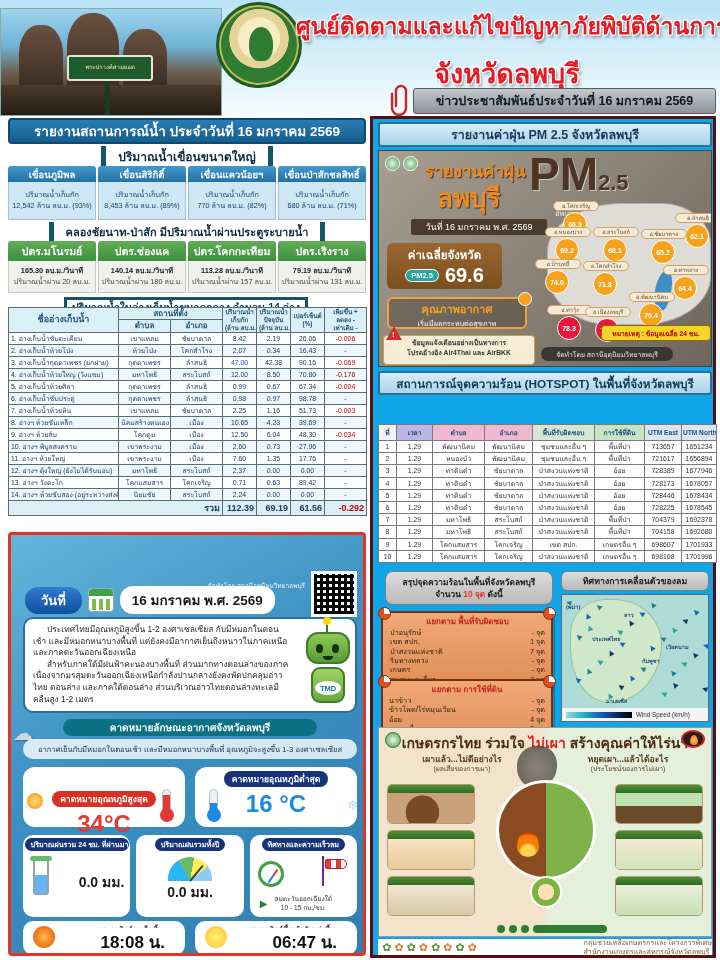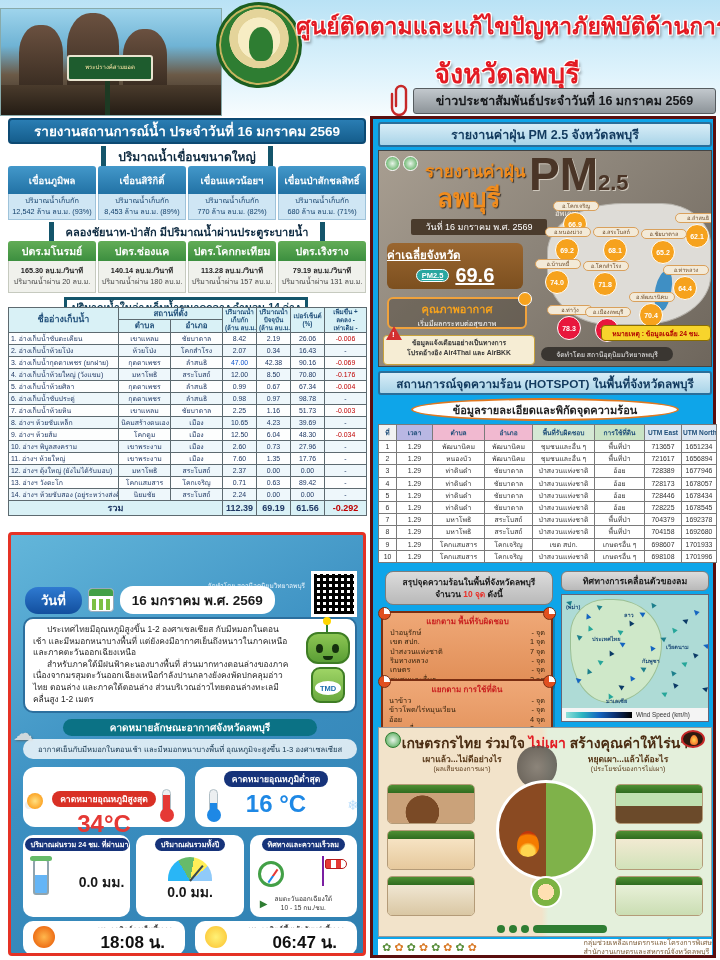--- a/index.html
+++ b/index.html
@@ -26,37 +26,37 @@
   #news{left:413px;top:88px;width:303px;height:26px;background:linear-gradient(180deg,#c2c8cd,#8d9499);border:1.5px solid #565c60;border-radius:3px;color:#15171a;font-size:12.5px;font-weight:bold;}
   #clip{left:390px;top:84px;width:22px;height:32px;}
 
   
   #waterbar{left:8px;top:118px;width:358px;height:26px;background:linear-gradient(180deg,#2a7db3,#155e8d);border:2px solid #0d4a73;border-radius:4px;color:#fff;font-size:13.5px;font-weight:bold;}
   .barlabel{font-weight:bold;color:#0e2a40;}
   .barlabel span{border-left:5px solid #14556b;border-right:5px solid #14556b;padding:1px 12px;}
   #bigdams-t{left:8px;top:147px;width:358px;height:18px;font-size:12px;}
   #damrow{left:8px;top:166px;width:358px;height:54px;display:flex;gap:2px;}
   .dam{flex:1;display:flex;flex-direction:column;}
-  .dam-h{height:28px;background:linear-gradient(180deg,#4398ca,#2272a5);color:#fff;font-size:9.5px;font-weight:bold;display:flex;align-items:center;justify-content:center;border-radius:3px 3px 0 0;white-space:nowrap;overflow:hidden;}
+  .dam-h{height:16px;background:linear-gradient(180deg,#4398ca,#2272a5);color:#fff;font-size:9.5px;font-weight:bold;display:flex;align-items:center;justify-content:center;border-radius:3px 3px 0 0;white-space:nowrap;overflow:hidden;}
   .dam-b{flex:1;background:#cfe6f4;color:#13406b;font-size:7.3px;display:flex;flex-direction:column;align-items:center;justify-content:center;line-height:1.5;border:1px solid #9fc3da;border-top:0;white-space:nowrap;overflow:hidden;}
   #canal-t{left:8px;top:223px;width:358px;height:17px;font-size:11px;}
   #gaterow{left:8px;top:241px;width:358px;height:52px;display:flex;gap:2px;}
   .gate-h{height:20px;background:linear-gradient(180deg,#63ad57,#3c8f3f);color:#fff;font-size:10.5px;font-weight:bold;display:flex;align-items:center;justify-content:center;border-radius:3px 3px 0 0;white-space:nowrap;}
   .gate-b{flex:1;background:#f0f1ec;color:#444;font-size:7.3px;display:flex;flex-direction:column;align-items:center;justify-content:center;line-height:1.5;border:1px solid #c6cabf;border-top:0;white-space:nowrap;overflow:hidden;}
   .gate-b b{color:#222;}
   #restitle{left:64px;top:297px;width:244px;height:20px;background:#fff;border:3px solid #14556b;font-size:10.5px;font-weight:bold;color:#0d3b56;white-space:nowrap;}
   #restable{left:8px;top:307px;width:358px;border-collapse:collapse;table-layout:fixed;}
   #restable th,#restable td{border:1px solid #5d6a70;padding:0 2px;overflow:hidden;white-space:nowrap;}
   #restable th{background:#d9f1f6;color:#1f4e79;font-size:6.3px;line-height:1.25;font-weight:bold;}
   #restable td{background:#fdfefe;color:#1f3864;font-size:6.9px;height:11.6px;text-align:center;}
   #restable tr:nth-child(even) td{background:#eef7fb;}
   #restable td.nm{text-align:left;}
   #restable td.neg{color:#c00000;}
   #restable td.blue{color:#1155cc;}
-  #restable tr.total td{background:#d9f1f6;font-weight:bold;font-size:9px;color:#1f3864;}
+  #restable tr.total td{background:#d9f1f6;font-weight:bold;font-size:9px;color:#1f3864;text-align:right;}
   #restable tr.total td.neg{color:#c00000;}
 
   
   #wx{left:8px;top:532px;width:358px;height:424px;background:linear-gradient(150deg,#63b6da,#3c90c2 45%,#2f7fb0);border:3px solid #e53225;border-radius:4px;overflow:hidden;}
   #wx-title{left:36px;top:8px;width:276px;height:34px;background:linear-gradient(180deg,#55c0a7,#17866d);border:3px solid #fff;border-radius:20px;color:#fff;font-size:19px;font-weight:bold;box-shadow:0 2px 4px rgba(0,0,0,.35);white-space:nowrap;}
   #wx-credit{right:58px;top:46px;font-size:6.5px;color:#f0f8ff;}
   #qr{right:6px;top:36px;width:46px;height:46px;background:
       repeating-linear-gradient(0deg,#000 0 3px,transparent 3px 6px),
       repeating-linear-gradient(90deg,#000 0 3px,#fff 3px 6px);border:3px solid #fff;}
   #daterow{left:14px;top:52px;height:26px;display:flex;gap:6px;align-items:center;}
@@ -119,21 +119,21 @@
   #rframe{left:370px;top:116px;width:346px;height:842px;border:3px solid #5a0f0f;background:#0ea5e9;}
   #pmbar{left:5px;top:3px;width:334px;height:25px;background:linear-gradient(180deg,#d8edf7,#a9d4e8);border:2px solid #2b6e99;border-radius:3px;color:#123a5e;font-size:12.5px;font-weight:bold;}
   #pm{left:5px;top:31px;width:334px;height:217px;background:linear-gradient(135deg,#a89e91,#8d857a 45%,#6e665c);overflow:hidden;border:1px solid #444;}
   .pm-logo{position:absolute;width:15px;height:15px;border-radius:50%;background:radial-gradient(#e8f5e9,#43a047);border:1px solid #fff;}
   #pm-t1{left:46px;top:6px;font-size:17px;font-weight:bold;color:#f08c1e;text-shadow:1px 1px 1px #3a332b;white-space:nowrap;}
   #pm-t2{left:58px;top:26px;font-size:26px;font-weight:bold;color:#f08c1e;text-shadow:1px 1px 1px #3a332b;}
   #pm-big{left:150px;top:-4px;font-size:46px;font-weight:bold;color:#4a3527;text-shadow:1px 1px 0 #cfc8bd;}
   #pm-big small{font-size:22px;}
   #pm-upd{left:176px;top:56px;font-size:7.5px;color:#f4efe7;}
   #pm-date{left:32px;top:68px;width:136px;height:16px;background:#4a3b2c;color:#fff;font-size:9px;border-radius:2px;}
-  #pm-avgbox{left:8px;top:92px;width:136px;height:46px;background:linear-gradient(180deg,#9a6630,#7c4f1f);border-radius:6px;color:#fff;text-align:left;text-decoration:underline;}
+  #pm-avgbox{left:8px;top:92px;width:115px;height:46px;background:linear-gradient(180deg,#9a6630,#7c4f1f);border-radius:6px;color:#fff;text-align:center;}
   #pm-avgbox .l1{font-size:11.5px;font-weight:bold;margin-top:3px;}
   #pm-avgbox .l2{display:flex;align-items:center;justify-content:center;gap:6px;}
   #pm-badge{background:#2aa6a0;color:#fff;font-size:7.5px;font-weight:bold;border-radius:8px;padding:1px 5px;border:1px solid #fff;}
   #pm-avg{font-size:20px;font-weight:bold;}
   #pm-qbox{left:8px;top:146px;width:140px;height:32px;border:2px solid #f0a23c;border-radius:6px;background:rgba(50,40,30,.35);text-align:center;}
   #pm-qbox .l1{color:#f6a21d;font-size:11px;font-weight:bold;margin-top:1px;}
   #pm-qbox .l2{color:#fff;font-size:7.3px;}
   .bell{position:absolute;right:-7px;top:-7px;width:14px;height:14px;border-radius:50%;background:#f6a21d;border:1px solid #fff;}
   #pm-warn{left:4px;top:184px;width:152px;height:30px;background:#f6edd4;border:1px solid #c8a23c;border-radius:4px;font-size:6.8px;font-weight:bold;color:#3a3a3a;text-align:center;line-height:1.5;padding-top:2px;}
   .wtri{position:absolute;left:2px;top:-10px;width:0;height:0;border-left:8px solid transparent;border-right:8px solid transparent;border-bottom:14px solid #d32f2f;}
@@ -592,21 +592,20 @@
         </div>
       <div id="pm-warn" class="abs">
         <div class="wtri"></div>
         <span>ข้อมูลแจ้งเตือนอย่างเป็นทางการ</span><br><span>โปรดอ้างอิง Air4Thai และ AirBKK</span>
       </div>
       <div id="pm-made" class="abs ctr">จัดทำโดย สถานีอุตุนิยมวิทยาลพบุรี</div>
       <div id="pm-note" class="abs ctr">หมายเหตุ : ข้อมูลเฉลี่ย 24 ชม.</div>
     </div>
 
     <div id="hsbar" class="abs ctr">สถานการณ์จุดความร้อน (HOTSPOT) ในพื้นที่จังหวัดลพบุรี</div>
-    <div id="hsoval" class="abs ctr">ข้อมูลรายละเอียดและพิกัดจุดความร้อน</div>
     <table id="hstable" class="abs">
         <thead>
           <tr>
             <th style="width:18px;background:#f2f2f2;">ที่</th>
             <th style="width:36px;background:#b9b7e3;">เวลา</th>
             <th style="width:52px;background:#f1b9d0;">ตำบล</th>
             <th style="width:48px;background:#f1b9d0;">อำเภอ</th>
             <th style="width:62px;background:#d5e8d4;">พื้นที่รับผิดชอบ</th>
             <th style="width:50px;background:#c9e3c5;">การใช้ที่ดิน</th>
             <th style="width:37px;background:#dce6f1;">UTM East</th>

